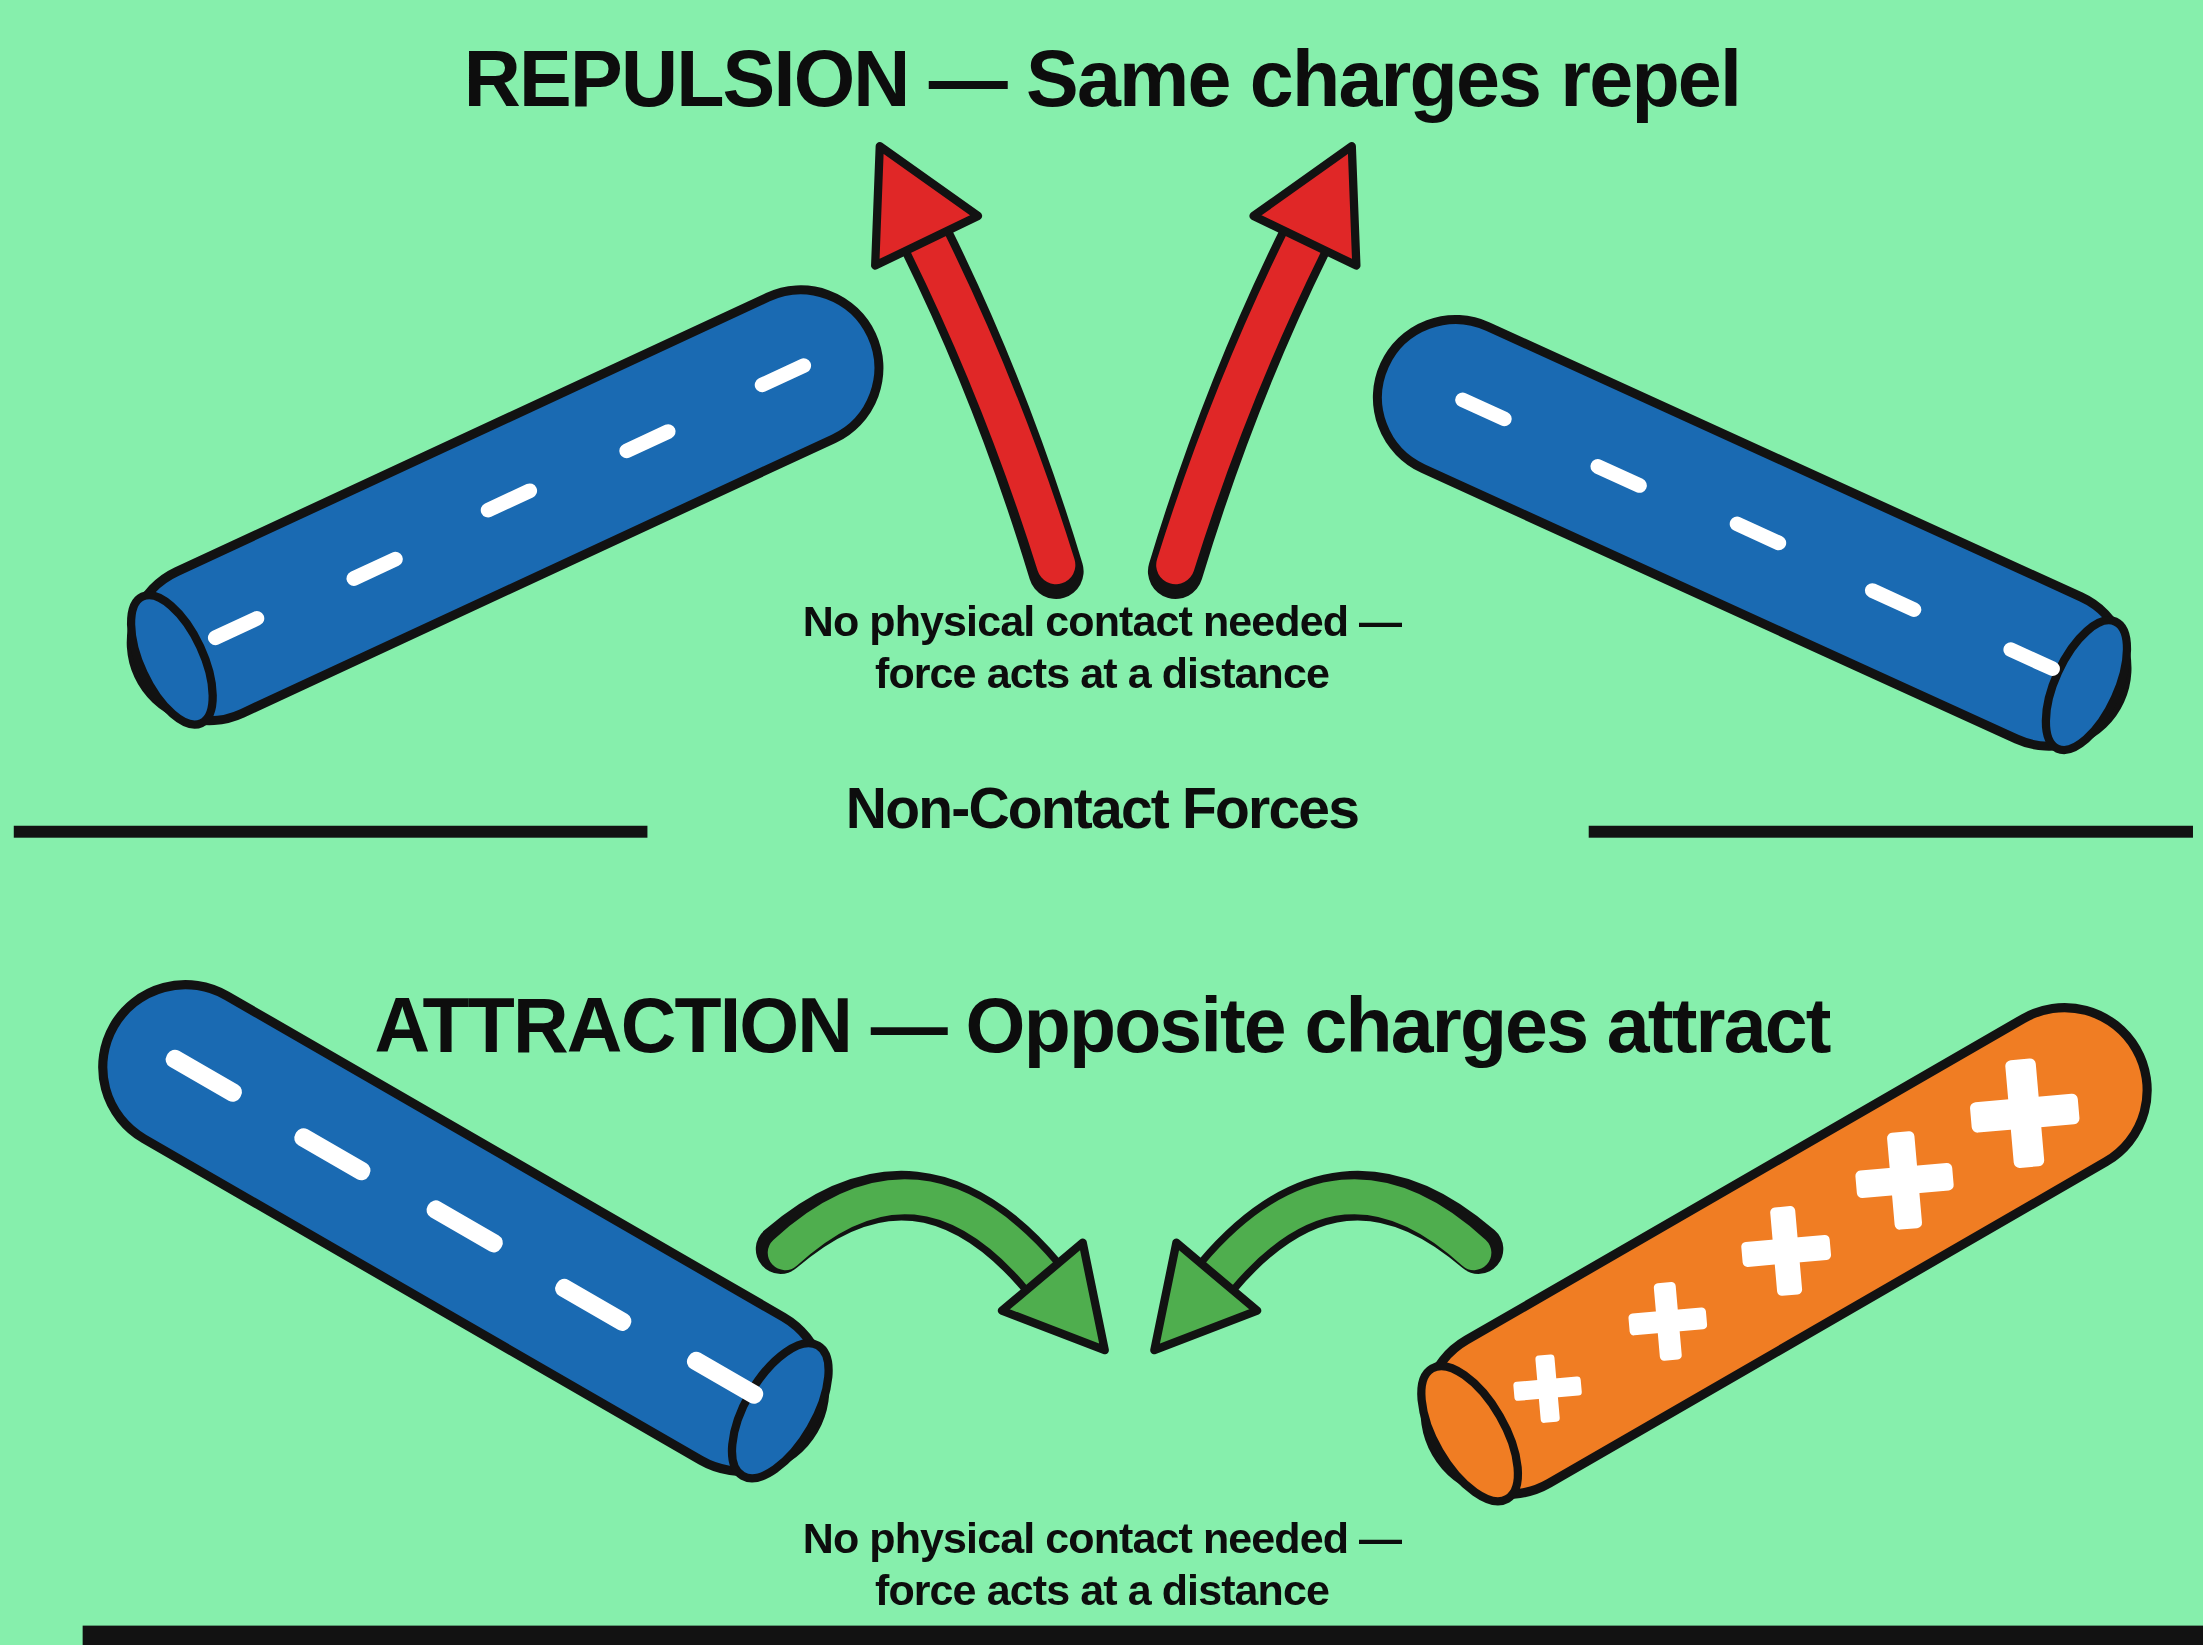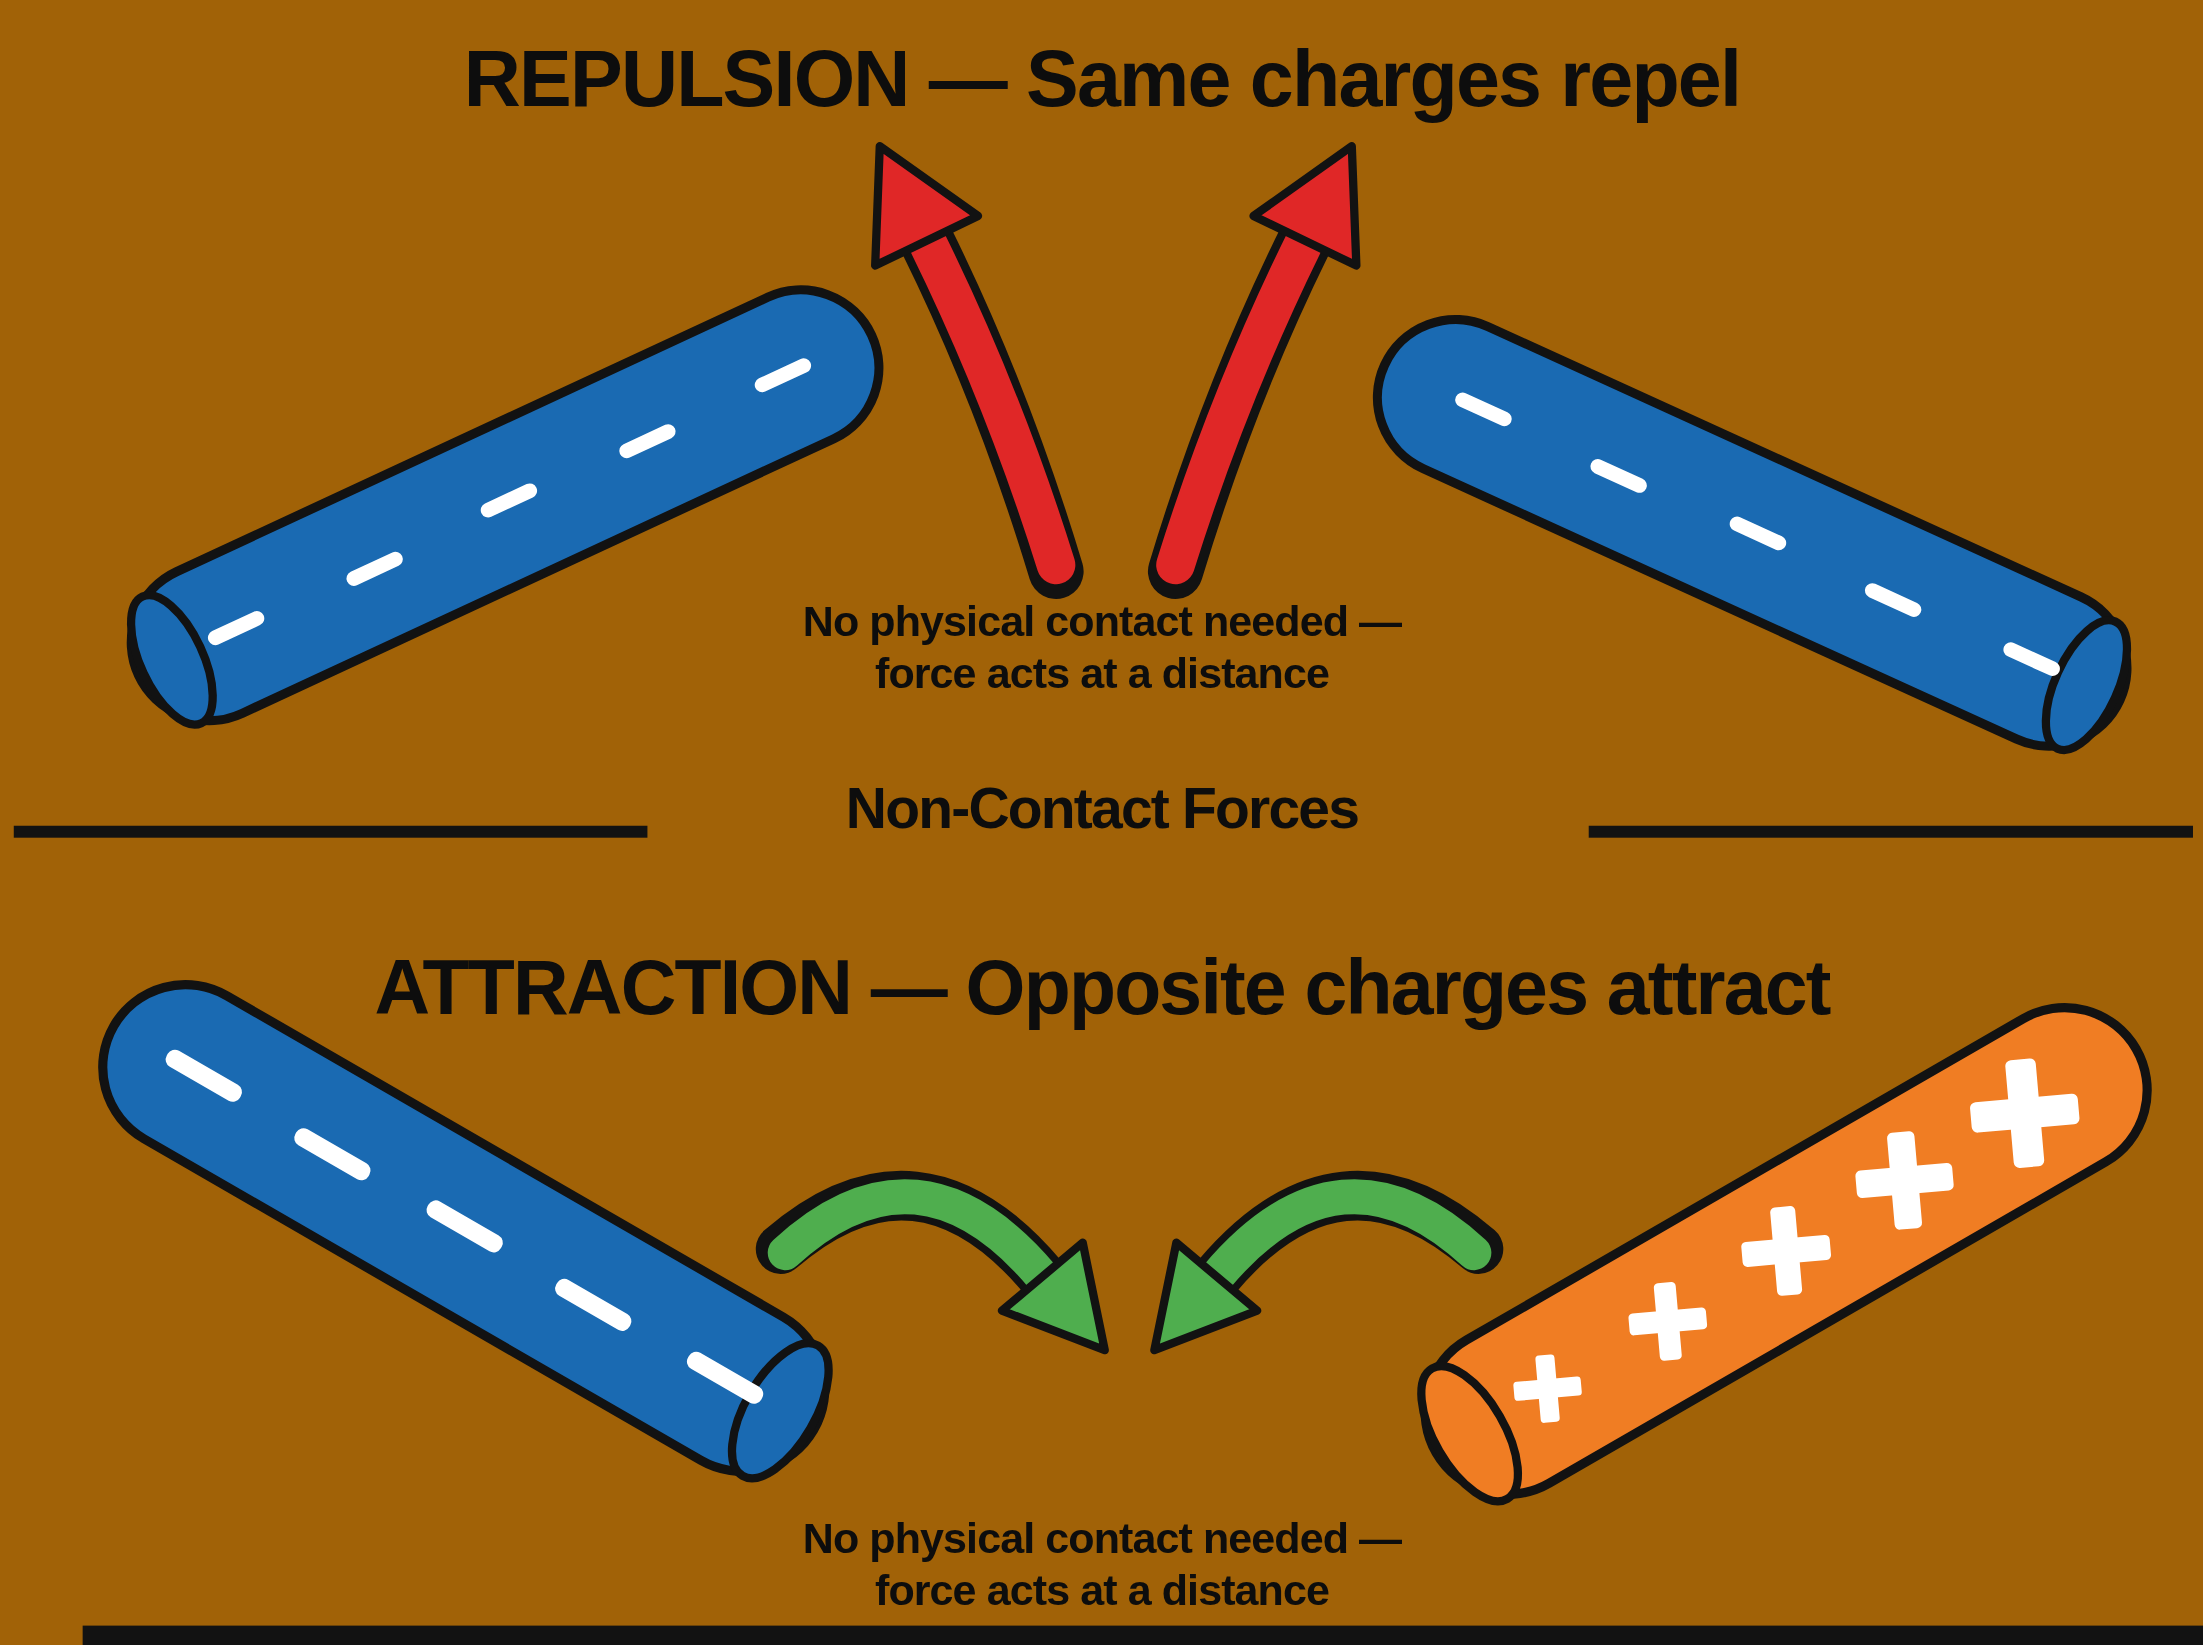--- a/index.html
+++ b/index.html
@@ -4,32 +4,32 @@
 <style>
   html,body{margin:0;padding:0;}
   body{
     background:#FBFAF5;
     font-family:"Liberation Sans","DejaVu Sans",sans-serif;
   }
   .canvas{
     position:relative;
     width:2204px;
     height:1646px;
-    background:#a16207;
+    background:#86efac;
     overflow:hidden;
   }
   svg.diagram{position:absolute;left:0;top:0;}
   .txt{
     position:absolute;left:0;width:100%;
     text-align:center;font-weight:bold;color:#0D0D0D;
   }
   .top-title{top:33px;font-size:79px;letter-spacing:-1.8px;}
   .top-caption{top:595px;font-size:43px;line-height:1.22;letter-spacing:-0.9px;}
   .divider-title{top:775px;font-size:57px;letter-spacing:-1.8px;}
-  .bottom-title{top:943px;font-size:77px;letter-spacing:-1.8px;}
+  .bottom-title{top:981px;font-size:77px;letter-spacing:-1.8px;}
   .bottom-caption{top:1512px;font-size:43px;line-height:1.22;letter-spacing:-0.9px;}
 </style>
 </head>
 <body>
 
 <div class="canvas">
 
   <svg class="diagram" width="2204" height="1646" viewBox="0 0 2400 1792" xmlns="http://www.w3.org/2000/svg">
 
     <g>

